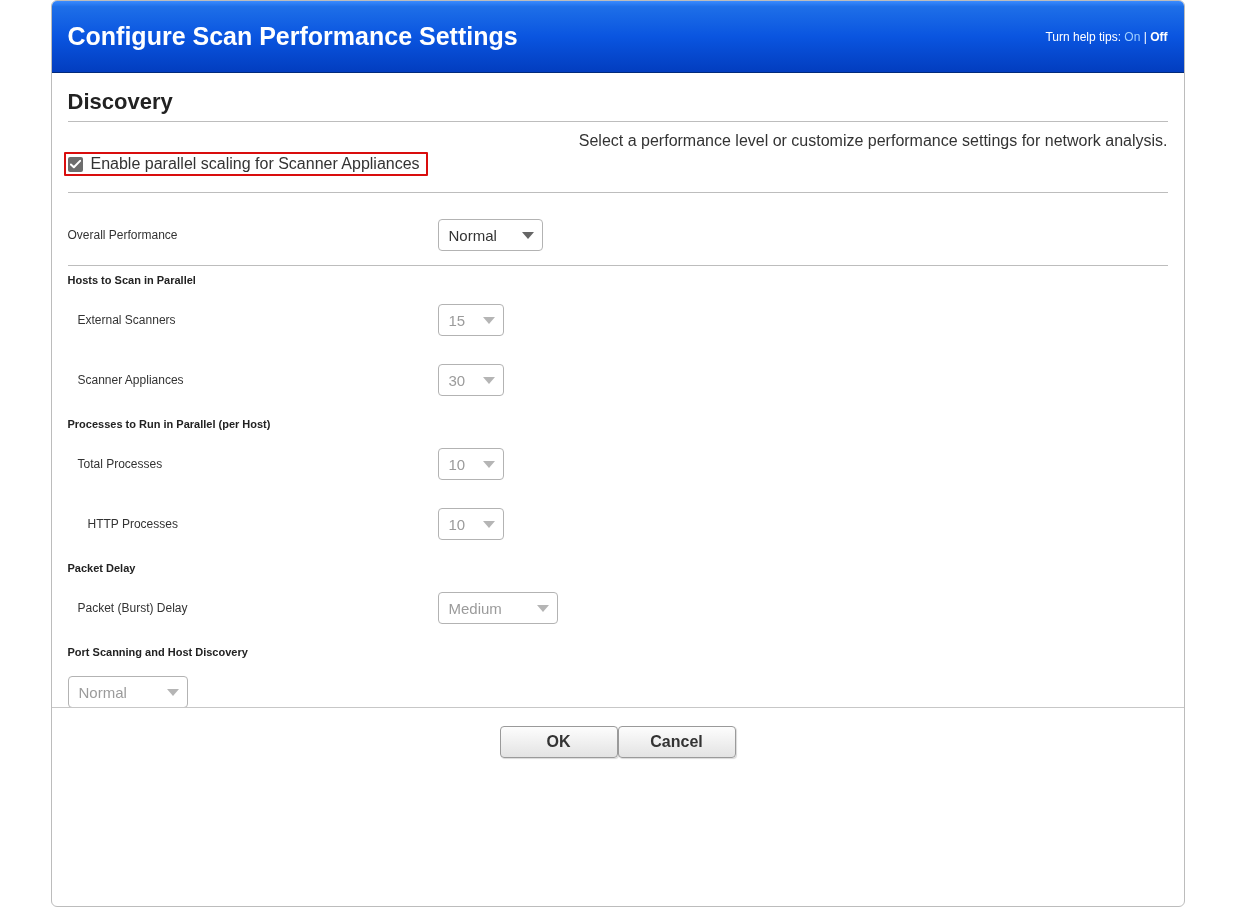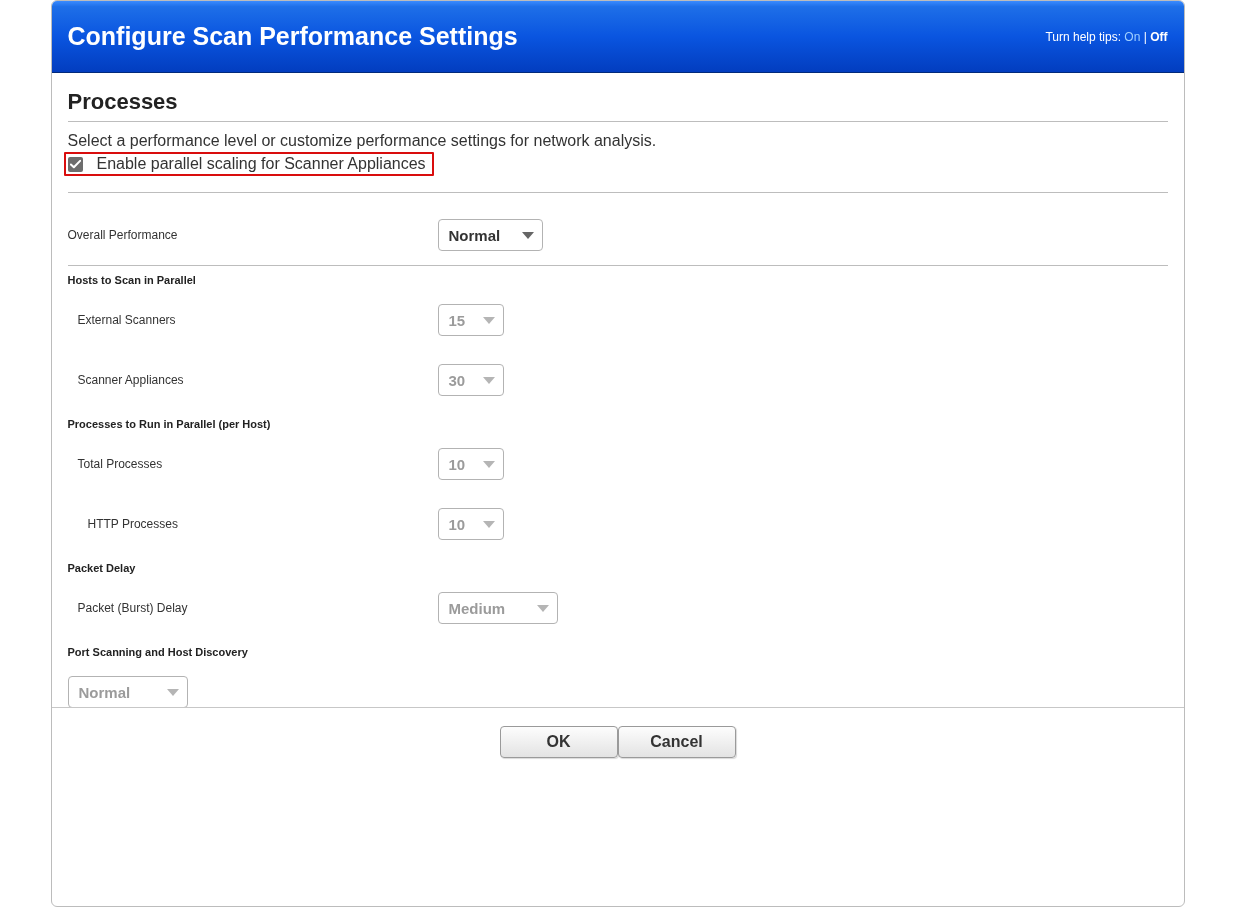--- a/index.html
+++ b/index.html
@@ -59,25 +59,26 @@
   }
   .rule {
     border: none;
     border-top: 1px solid #bdbdbd;
     margin: 4px 0 10px 0;
   }
   .desc {
     font-size: 16px;
     color: #333;
     margin-bottom: 2px;
+    text-align: right;
   }
   .chk-row {
     display: inline-flex;
     align-items: center;
-    gap: 14px;
+    gap: 8px;
     padding: 1px 6px 1px 2px;
     border: 2px solid #d90d0d;
     border-radius: 1px;
     margin-left: -4px;
   }
   .chk-box {
     width: 15px; height: 15px;
     background: #6d6d6d;
     border-radius: 2px;
     display: inline-flex;
@@ -123,21 +124,21 @@
     height: 32px;
     padding: 0 8px 0 10px;
     cursor: pointer;
     font-size: 15px;
     color: #333;
   }
   .select.disabled {
     color: #9b9b9b;
     cursor: default;
   }
-  .select .sval { margin-right: 14px; white-space: nowrap; font-weight: bold; }
+  .select .sval { margin-right: 14px; white-space: nowrap; }
   .caret {
     width: 0; height: 0;
     border-left: 6px solid transparent;
     border-right: 6px solid transparent;
     border-top: 7px solid #666;
   }
   .select.disabled .caret { border-top-color: #b5b5b5; }
 
   .w-sm  { width: 66px; }
   .w-md  { width: 105px; }
@@ -171,21 +172,21 @@
 <div class="window">
 
   <div class="header">
     <div class="header-title">Configure Scan Performance Settings</div>
     <div class="help-tips">
       <span>Turn help tips: </span><span class="link-on">On</span><span class="sep"> | </span><span class="link-off">Off</span>
     </div>
   </div>
 
   <div class="content">
-    <div class="section-title">Processes</div>
+    <div class="section-title">Discovery</div>
     <hr class="rule">
     <div class="desc">Select a performance level or customize performance settings for network analysis.</div>
     <div class="chk-row">
       <span class="chk-box">
         <svg viewBox="0 0 12 12">
             <path d="M1 6 L4.2 9 L11 2" stroke="#fff" stroke-width="2.2" fill="none" stroke-linecap="round" stroke-linejoin="round"></path>
           </svg>
       </span>
       <span class="chk-label">Enable parallel scaling for Scanner Appliances</span>
     </div>

